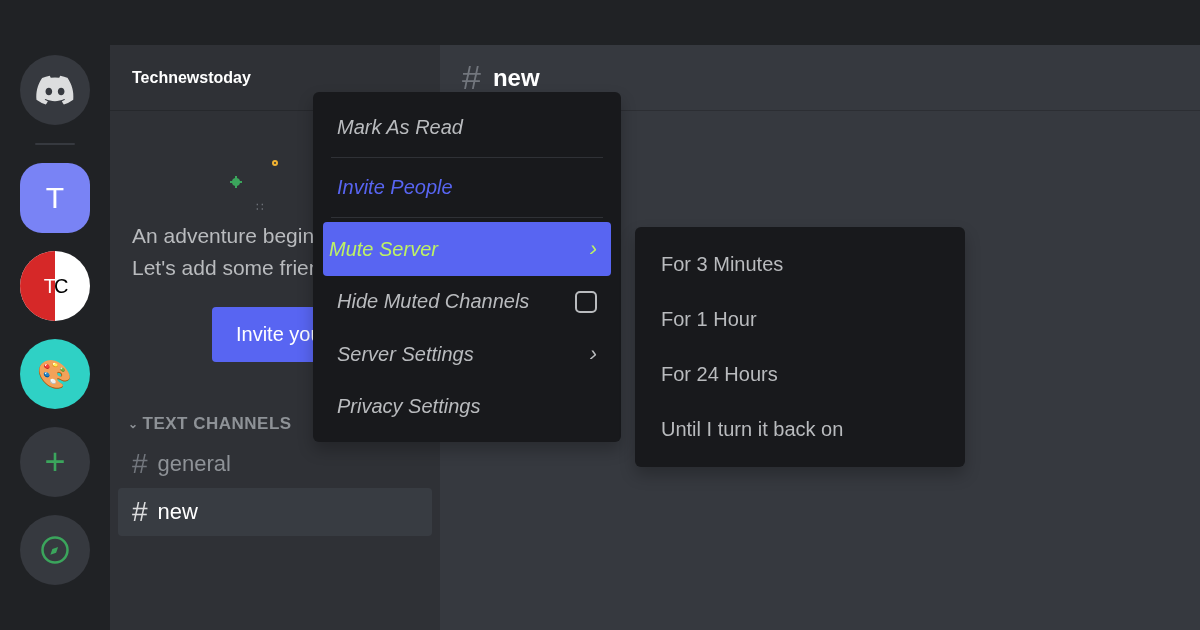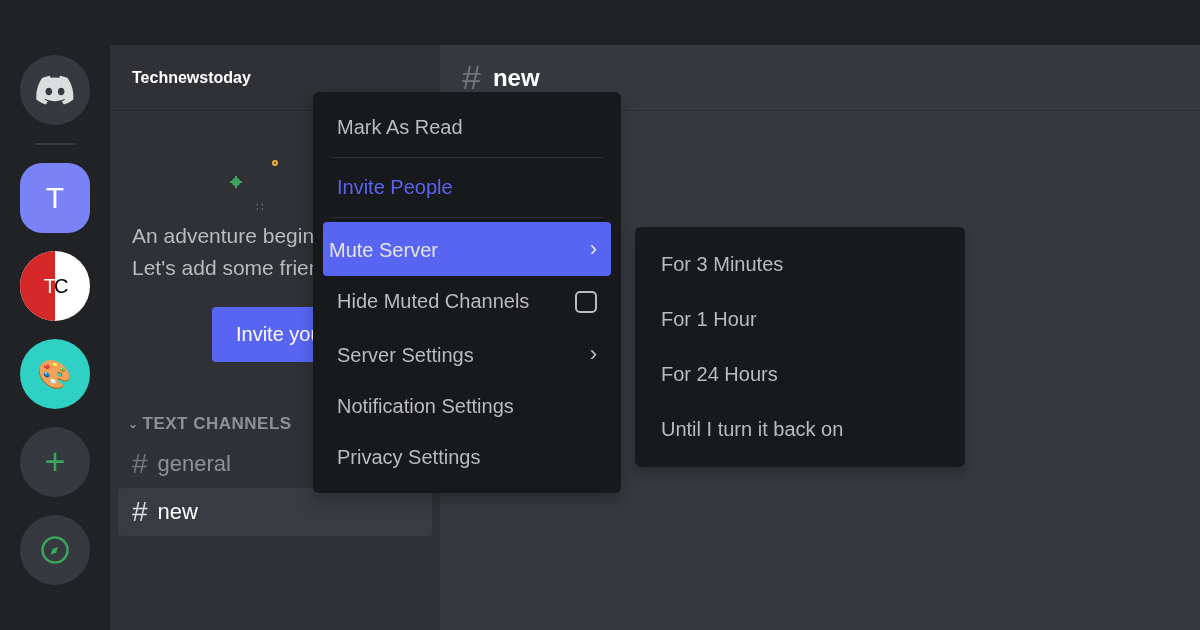--- a/index.html
+++ b/index.html
@@ -194,26 +194,27 @@
     border-radius: 6px;
     padding: 10px;
     box-shadow: 0 8px 16px rgba(0,0,0,0.24);
   }
   .ctx-item {
     padding: 14px 14px;
     font-size: 20px;
     color: #b9bbbe;
     border-radius: 4px;
     display: flex;
-    align-items: flex-end;
+    align-items: center;
     justify-content: space-between;
     cursor: pointer;
+    font-style: italic;
   }
   .ctx-item.invite { color: #5865f2; }
-  .ctx-item.highlight { background: #5865f2; color: #e5e5e5; padding-left: 6px; }
+  .ctx-item.highlight { background: #5865f2; color: #bef264; padding-left: 6px; }
   .ctx-item .arrow { font-size: 22px; }
   .ctx-item .checkbox {
     width: 22px; height: 22px;
     border: 2px solid #b9bbbe;
     border-radius: 5px;
   }
   .ctx-sep {
     height: 1px;
     background: #2f3136;
     margin: 4px 8px;
@@ -318,23 +319,20 @@
   </div>
   <div class="ctx-item">
     <span>Hide Muted Channels</span>
     <span class="checkbox"></span>
   </div>
   <div class="ctx-item">
     <span>Server Settings</span>
     <span class="arrow">›</span>
   </div>
   <div class="ctx-item">
-    <span>Notification Settings</span>
-  </div>
-  <div class="ctx-item">
     <span>Privacy Settings</span>
   </div>
 </div>
 
 <div class="sub-menu">
   <div class="sub-item">For 3 Minutes</div>
   <div class="sub-item">For 1 Hour</div>
   <div class="sub-item">For 24 Hours</div>
   <div class="sub-item">Until I turn it back on</div>
 </div>

